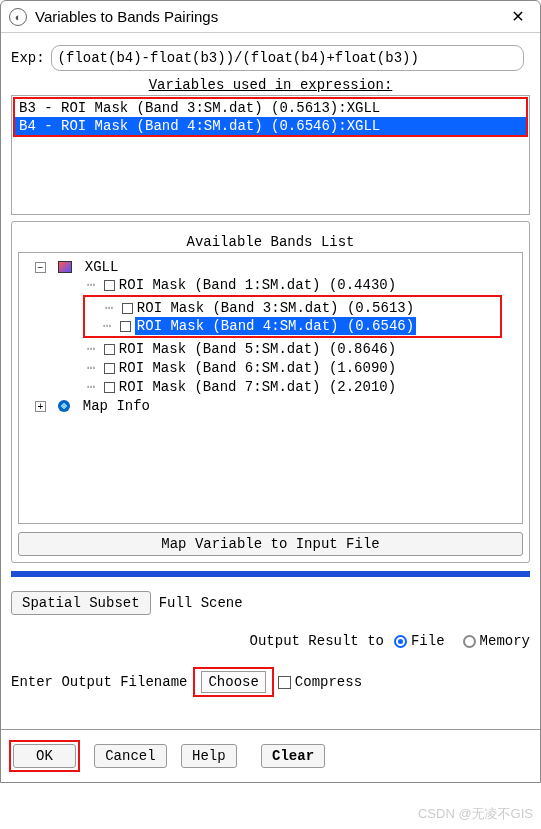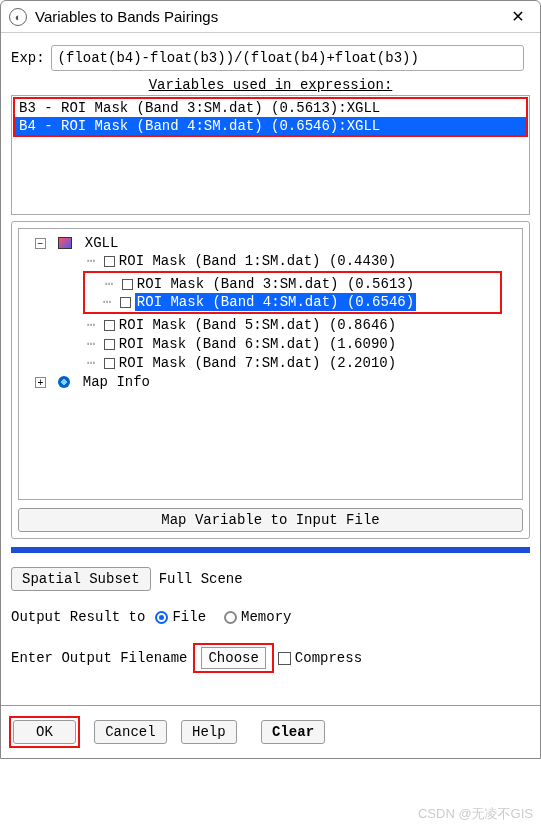--- a/index.html
+++ b/index.html
@@ -44,21 +44,21 @@
     width: 28px; text-align: center;
     font-size: 16px;
     font-family: Arial;
     cursor: pointer;
   }
   .content { padding: 8px 10px; }
   .row { display: flex; align-items: center; margin: 4px 0; }
   .label { font-family: "Courier New", monospace; }
   .exp-box {
     border: 1px solid #aaa;
-    border-radius: 3px;
+    border-radius: 9px;
     flex: 1;
     padding: 4px 6px;
     margin: 0 6px;
     background: #fff;
   }
   .section-title {
     text-align: center;
     text-decoration: underline;
     margin: 6px 0 2px 0;
   }
@@ -249,20 +249,21 @@
     <div class="section-title">Variables used in expression:</div>
 
     <div class="listbox">
       <div class="highlight-red">
         <div class="list-item">B3 - ROI Mask (Band 3:SM.dat) (0.5613):XGLL</div>
         <div class="list-item selected">B4 - ROI Mask (Band 4:SM.dat) (0.6546):XGLL</div>
       </div>
     </div>
 
     <div class="panel">
+      <div class="section-title" style="text-decoration:none;">Available Bands List</div>
 
       <div class="tree">
         <div class="tree-root">
           <span class="expander">−</span>
           <span class="layers-icon"></span>
           <span>XGLL</span>
 
           <div class="band-group">
             <div class="tree-row"><span class="dotline">⋯</span> <span class="checkbox-box"></span><span>ROI Mask (Band 1:SM.dat) (0.4430)</span></div>
             <div class="red-box">
@@ -284,21 +285,21 @@
 
       <div class="btn btn-wide">Map Variable to Input File</div>
     </div>
 
     <div class="bottom-section">
       <div class="row">
         <span class="btn">Spatial Subset</span>
         <span style="margin-left:8px;">Full Scene</span>
       </div>
 
-      <div class="row" style="margin-top:18px;">
+      <div class="row" style="margin-top:18px;justify-content:flex-end;">
         <span>Output Result to</span>
         <span class="radio checked"></span>
         <span>File</span>
         <span class="radio unchecked" style="margin-left:18px;"></span>
         <span>Memory</span>
       </div>
 
       <div class="row" style="margin-top:18px;">
         <span>Enter Output Filename</span>
         <span class="red-btn-wrap" style="margin-left:6px;">

